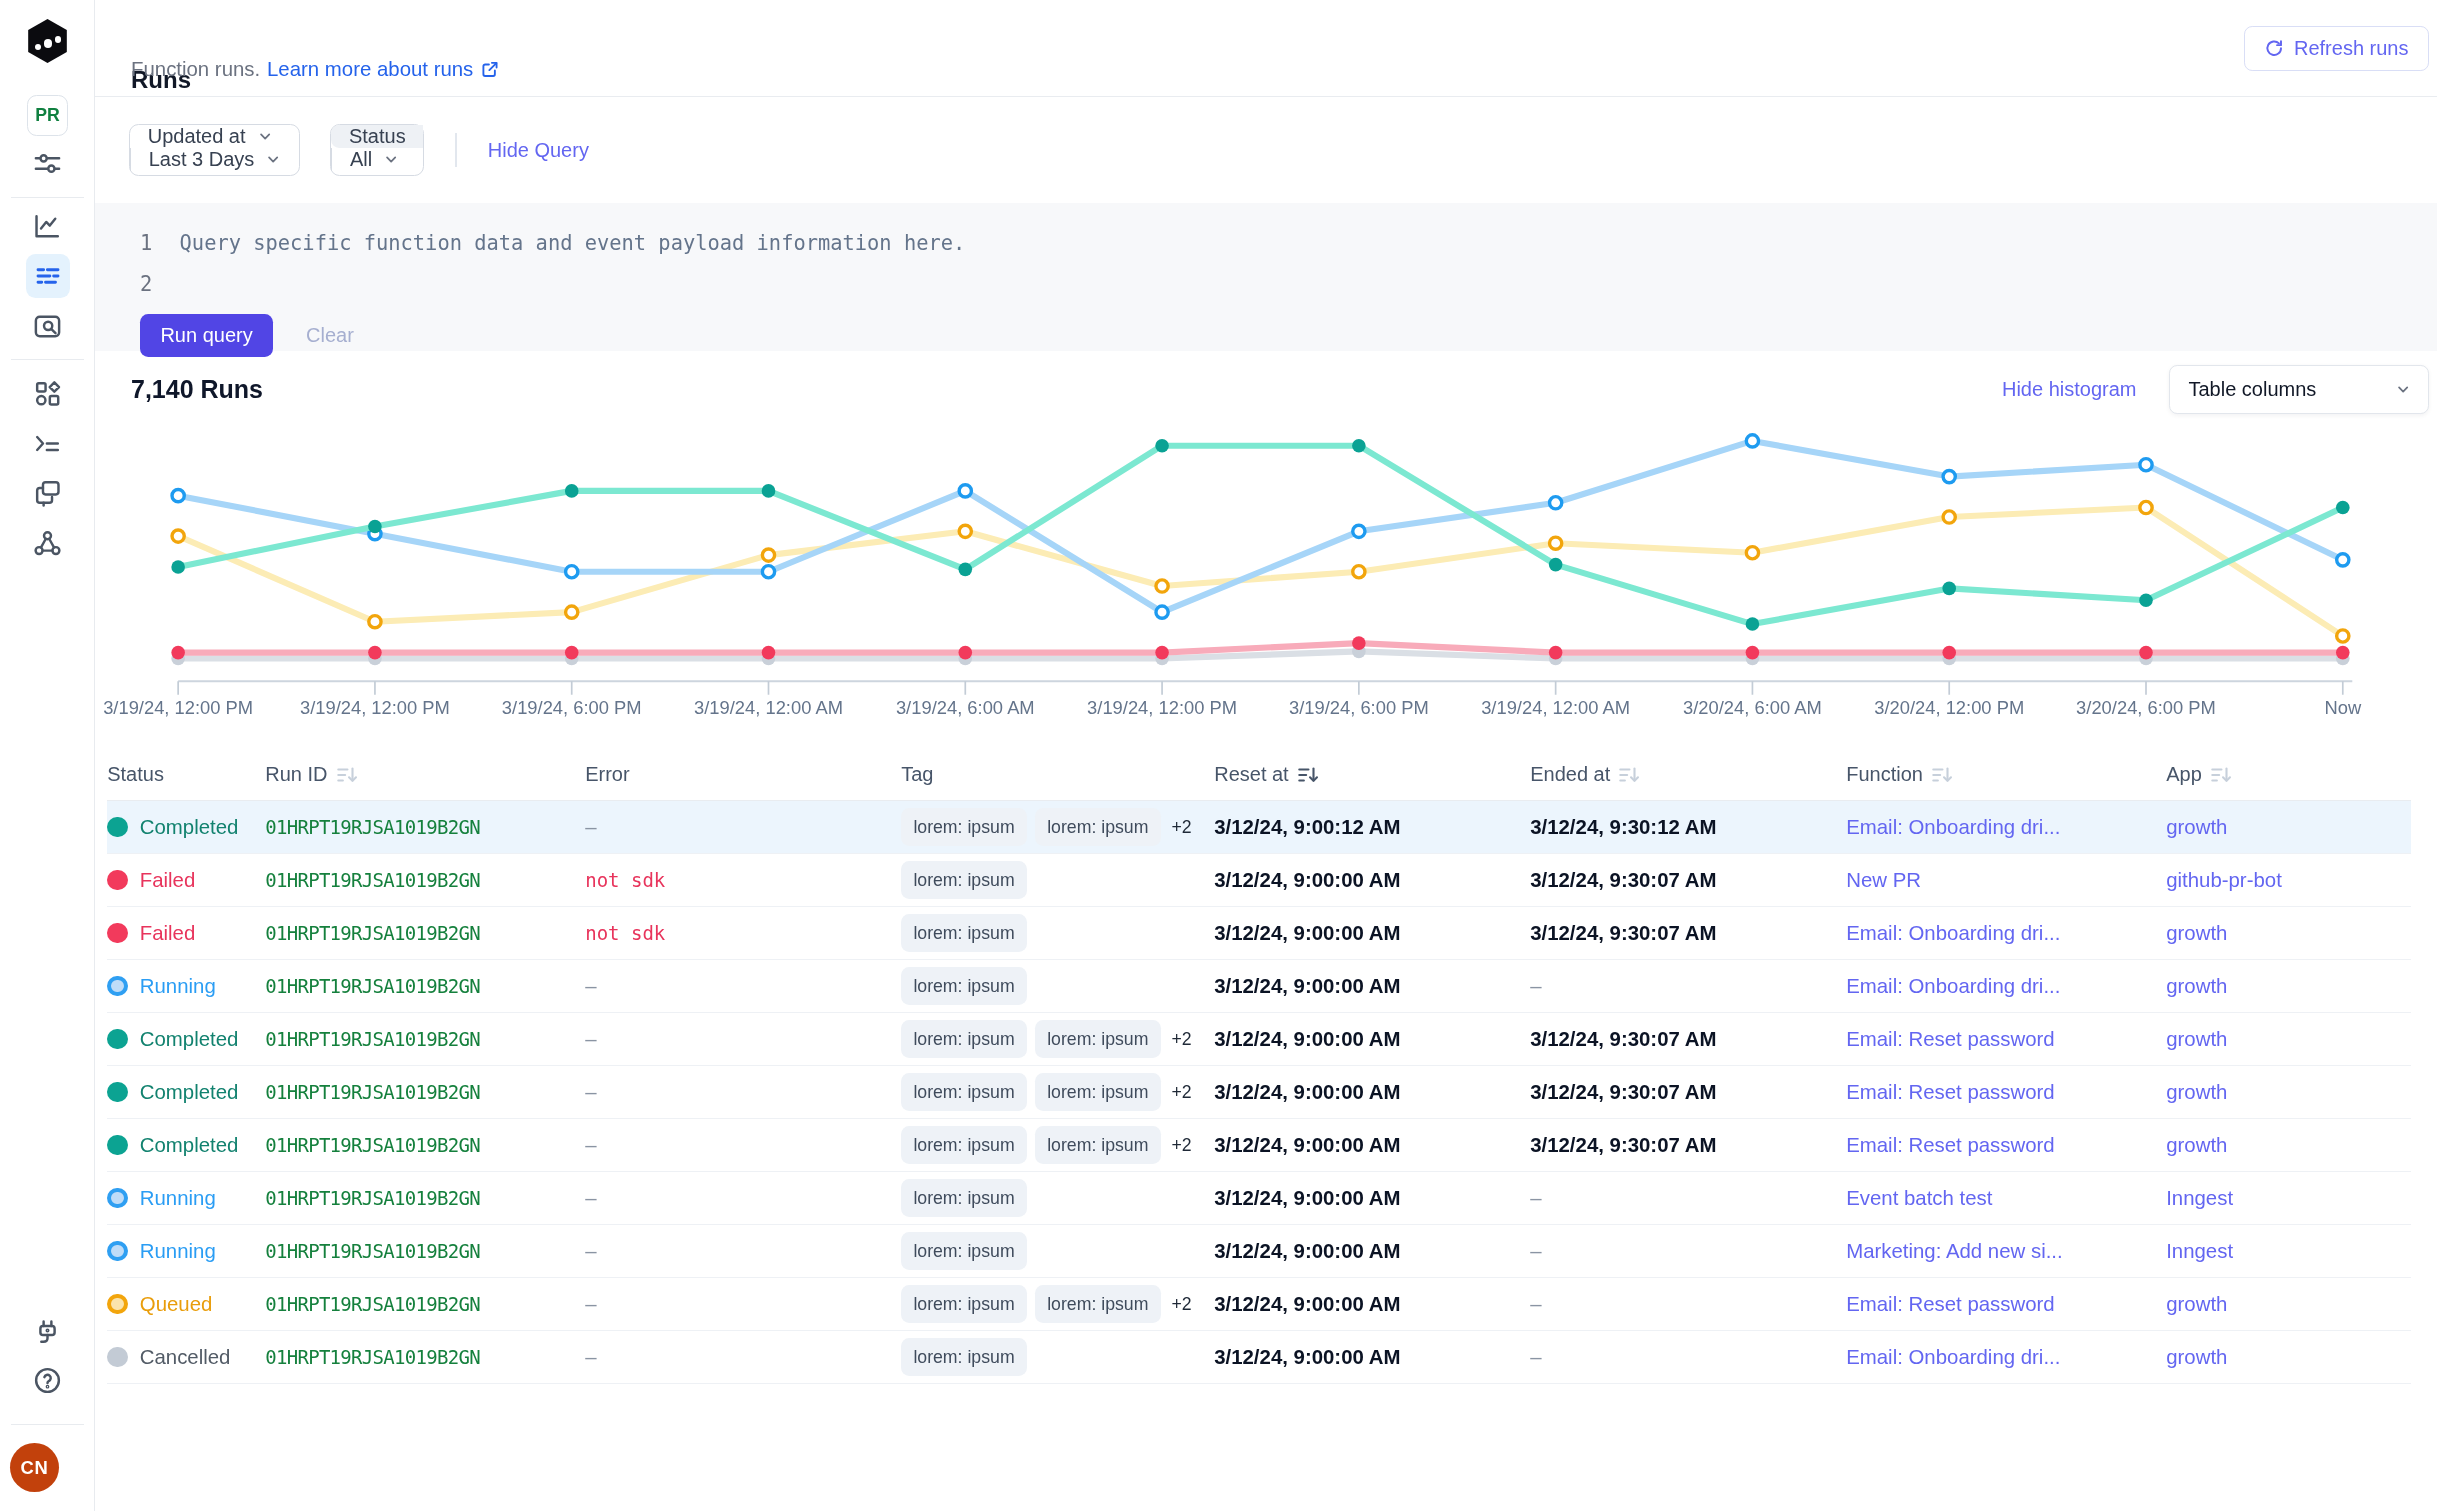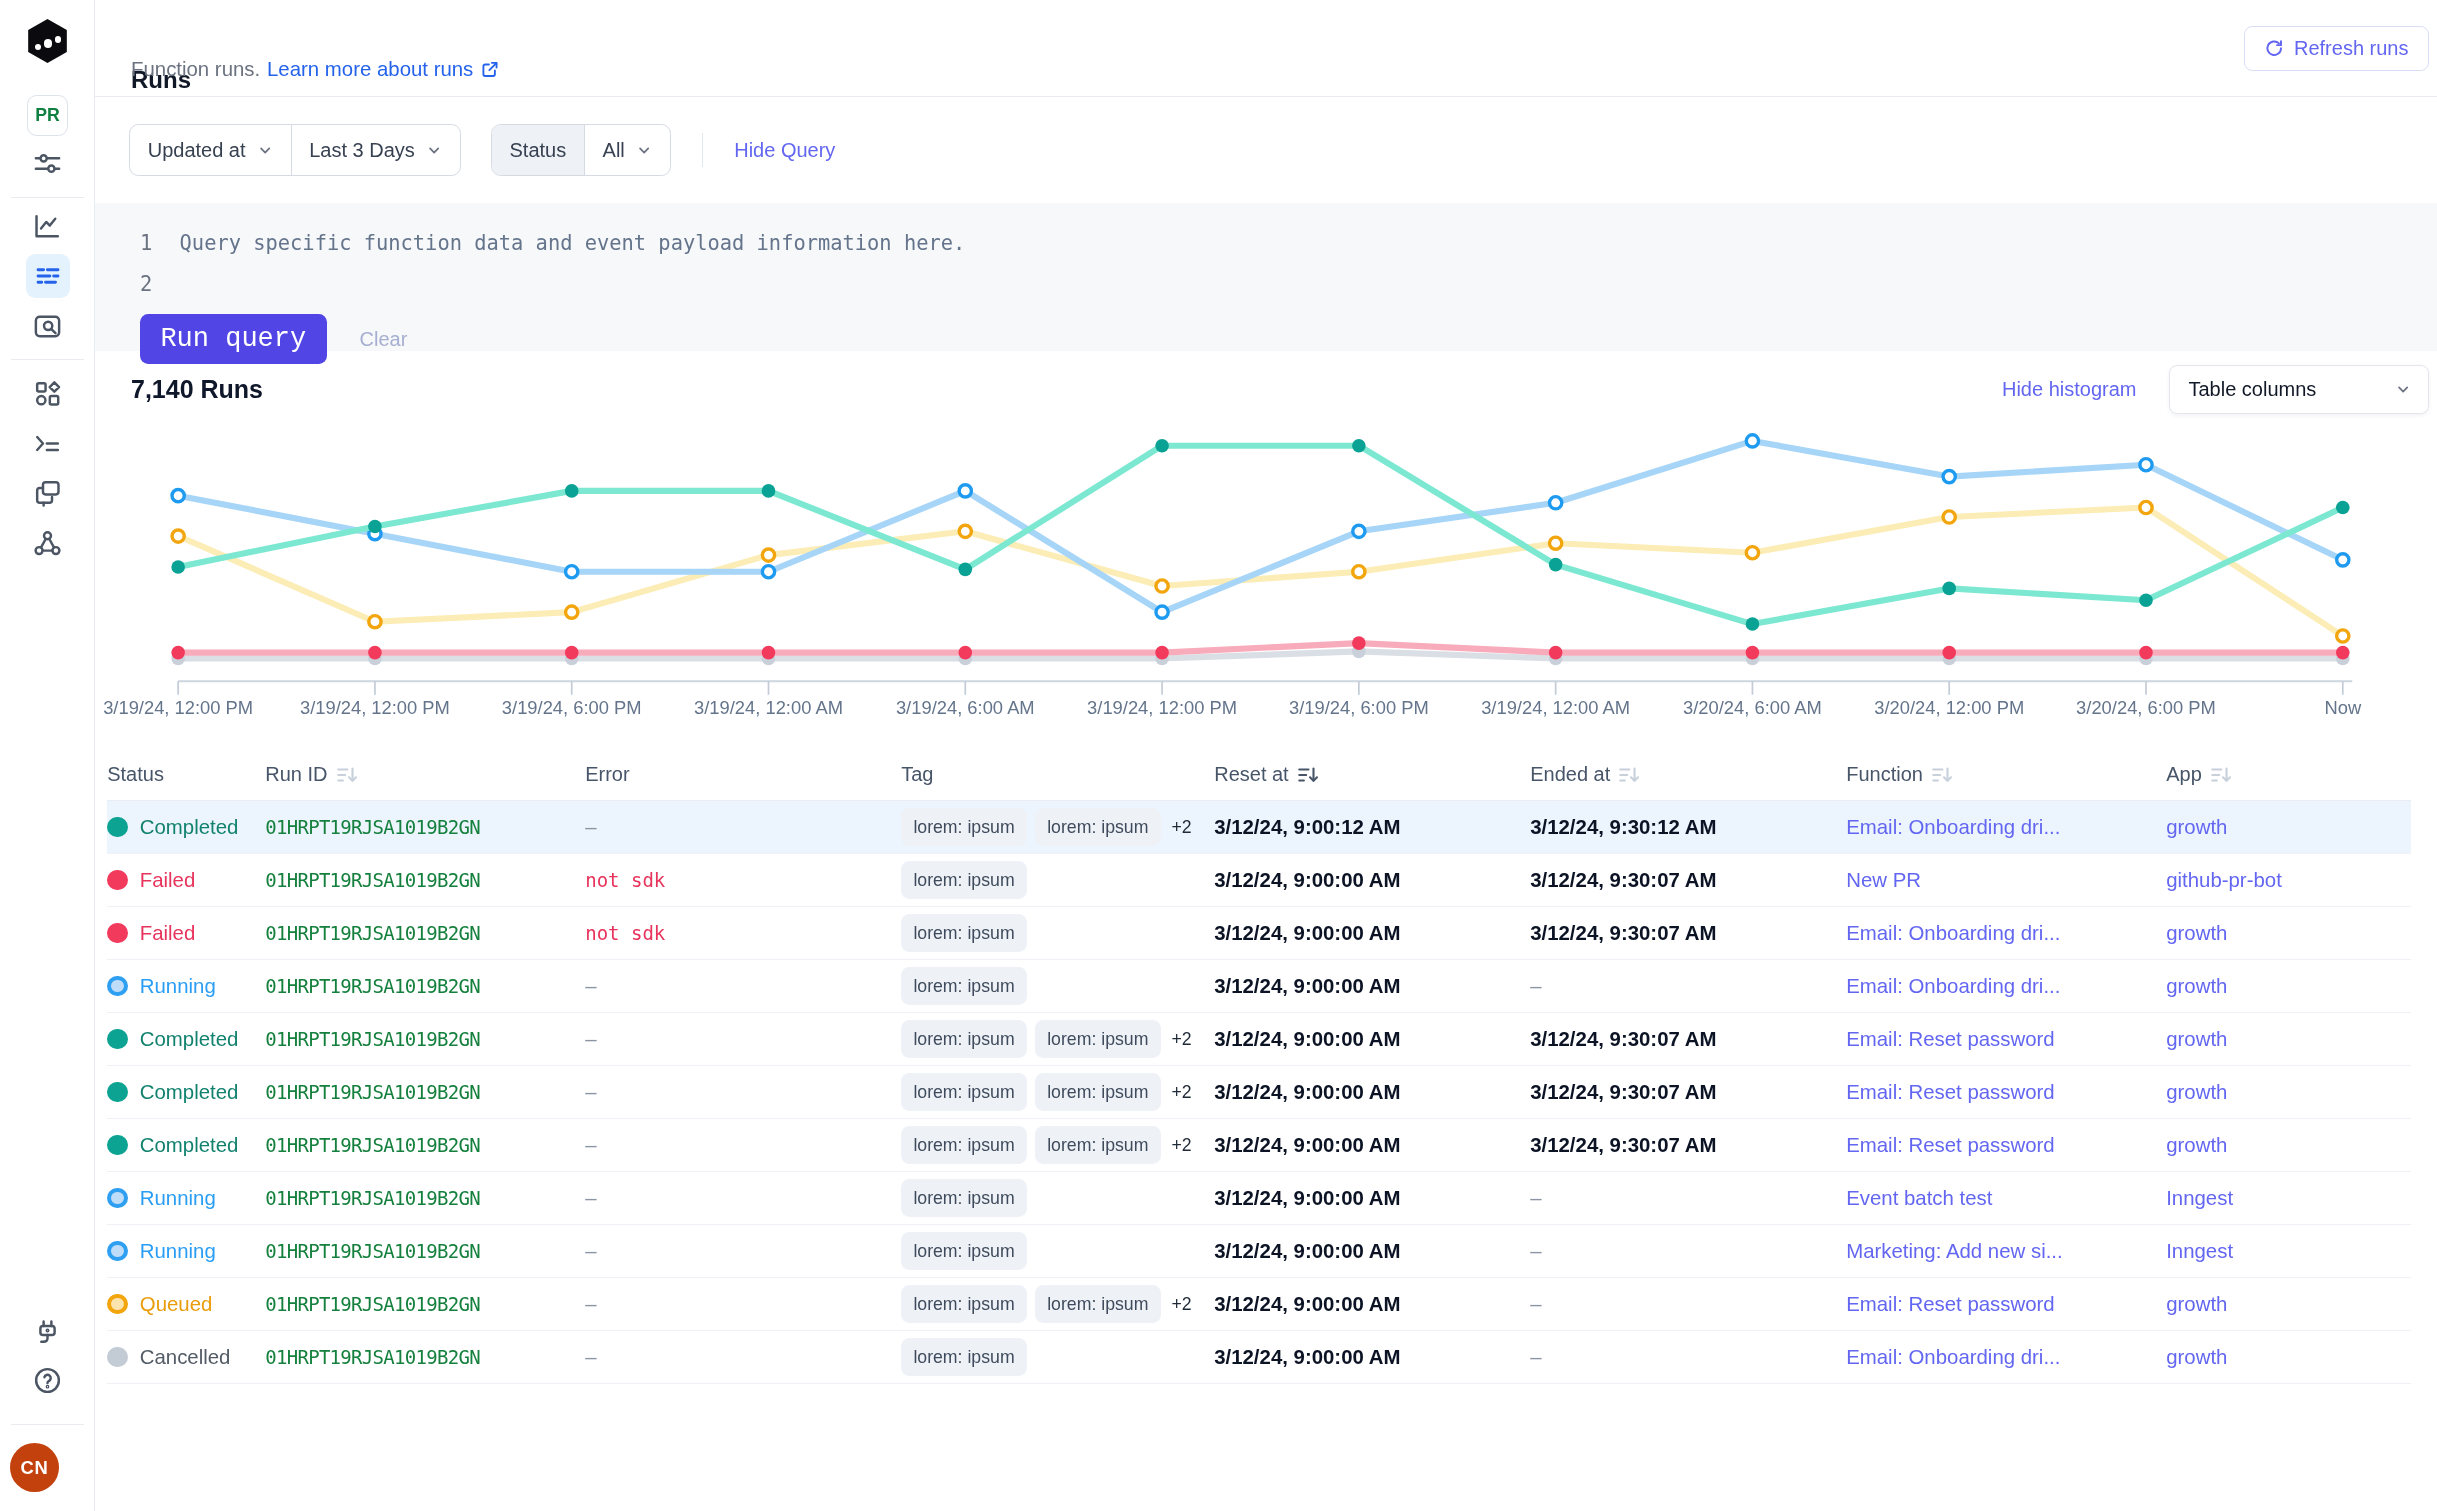--- a/index.html
+++ b/index.html
@@ -38,37 +38,37 @@
   .subtitle-row { position:absolute; top:58px; display:flex; align-items:center; gap:6.8px; font-size:20.4px; }
   .subtitle { color:#6b7280; }
   .learn-link { color:#2563eb; cursor:pointer; display:flex; align-items:center; gap:6.8px; }
   .learn-link svg { width:20.4px; height:20.4px; stroke:#2563eb; fill:none; stroke-width:2.2; stroke-linecap:round; stroke-linejoin:round; }
   .refresh-btn { position:absolute; right:9.5px; top:26px; height:45px; padding:0 19px; border:1.4px solid #d9def6;
     border-radius:8.2px; background:#fff; color:#6366f1; font-size:20px; font-weight:500;
     display:flex; align-items:center; gap:9.5px; cursor:pointer; }
   .refresh-btn svg { width:20.4px; height:20.4px; stroke:#6366f1; fill:none; stroke-width:2.3; stroke-linecap:round; stroke-linejoin:round; }
 
   .filter-row { height:106px; display:flex; align-items:center; padding-left:34px; }
-  .seg-control { display:flex; align-items:stretch; height:52px; border:1.4px solid #d6dbe3; border-radius:9.5px; background:#fff; }
+  .seg-control { display:flex; align-items:stretch; height:52px; border:1.4px solid #d6dbe3; border-radius:9.5px; background:#fff;flex-direction:column; }
   .seg { display:flex; align-items:center; gap:11px; padding:0 17.7px; font-size:20px; color:#374151; font-weight:500; cursor:pointer; }
   .seg + .seg { border-left:1.4px solid #d6dbe3; }
   .seg.shaded { background:#eef1f5; border-radius:8.2px 0 0 8.2px; cursor:default; }
   .chev { width:16.3px; height:16.3px; stroke:#6b7280; fill:none; stroke-width:2.6; stroke-linecap:round; stroke-linejoin:round; }
   .gap24 { width:30px; }
   .v-divider { width:1.4px; height:34px; background:#e2e7ee; margin:0 31px; }
   .hide-query { color:#6366f1; font-size:20px; font-weight:500; cursor:pointer; }
 
   .query-panel { height:148px; background:#f7f8fa; padding:24.5px 0 0 45px; }
   .code-line { display:flex; align-items:center; height:31px; margin-bottom:9.5px;
     font-family:"DejaVu Sans Mono", monospace; font-size:20.4px; }
   .ln { width:26px; color:#6b7280; }
   .code-text { margin-left:13.6px; color:#64748b; }
   .query-actions { display:flex; align-items:center; gap:33px; margin-top:15px; }
   .run-btn { background:#5145e5; color:#fff; border:none; border-radius:8.2px; padding:10.2px 20.4px;
-    font-size:27px; font-weight:500; font-family:Liberation Mono, monospace; cursor:pointer; }
+    font-size:20px; font-weight:500; font-family:Liberation Sans, sans-serif; cursor:pointer; }
   .clear-btn { color:#a6afd0; font-size:20px; cursor:pointer; }
 
   .results-bar { height:76px; display:flex; align-items:center; padding:0 9.5px 0 36px; }
   .runs-count { font-size:25px; font-weight:bold; color:#0f172a; }
   .results-spacer { flex:1; }
   .hide-histogram { color:#6366f1; font-size:20px; font-weight:500; cursor:pointer; margin-right:32px; }
   .cols-select { width:260px; height:49px; border:1.4px solid #e2e6ec; border-radius:8.2px; background:#fff;
     box-shadow:0 1.4px 4.1px rgba(15,23,42,.05); display:flex; align-items:center; justify-content:space-between;
     padding:0 16.3px 0 19px; font-size:20px; color:#111827; cursor:pointer; }
 

